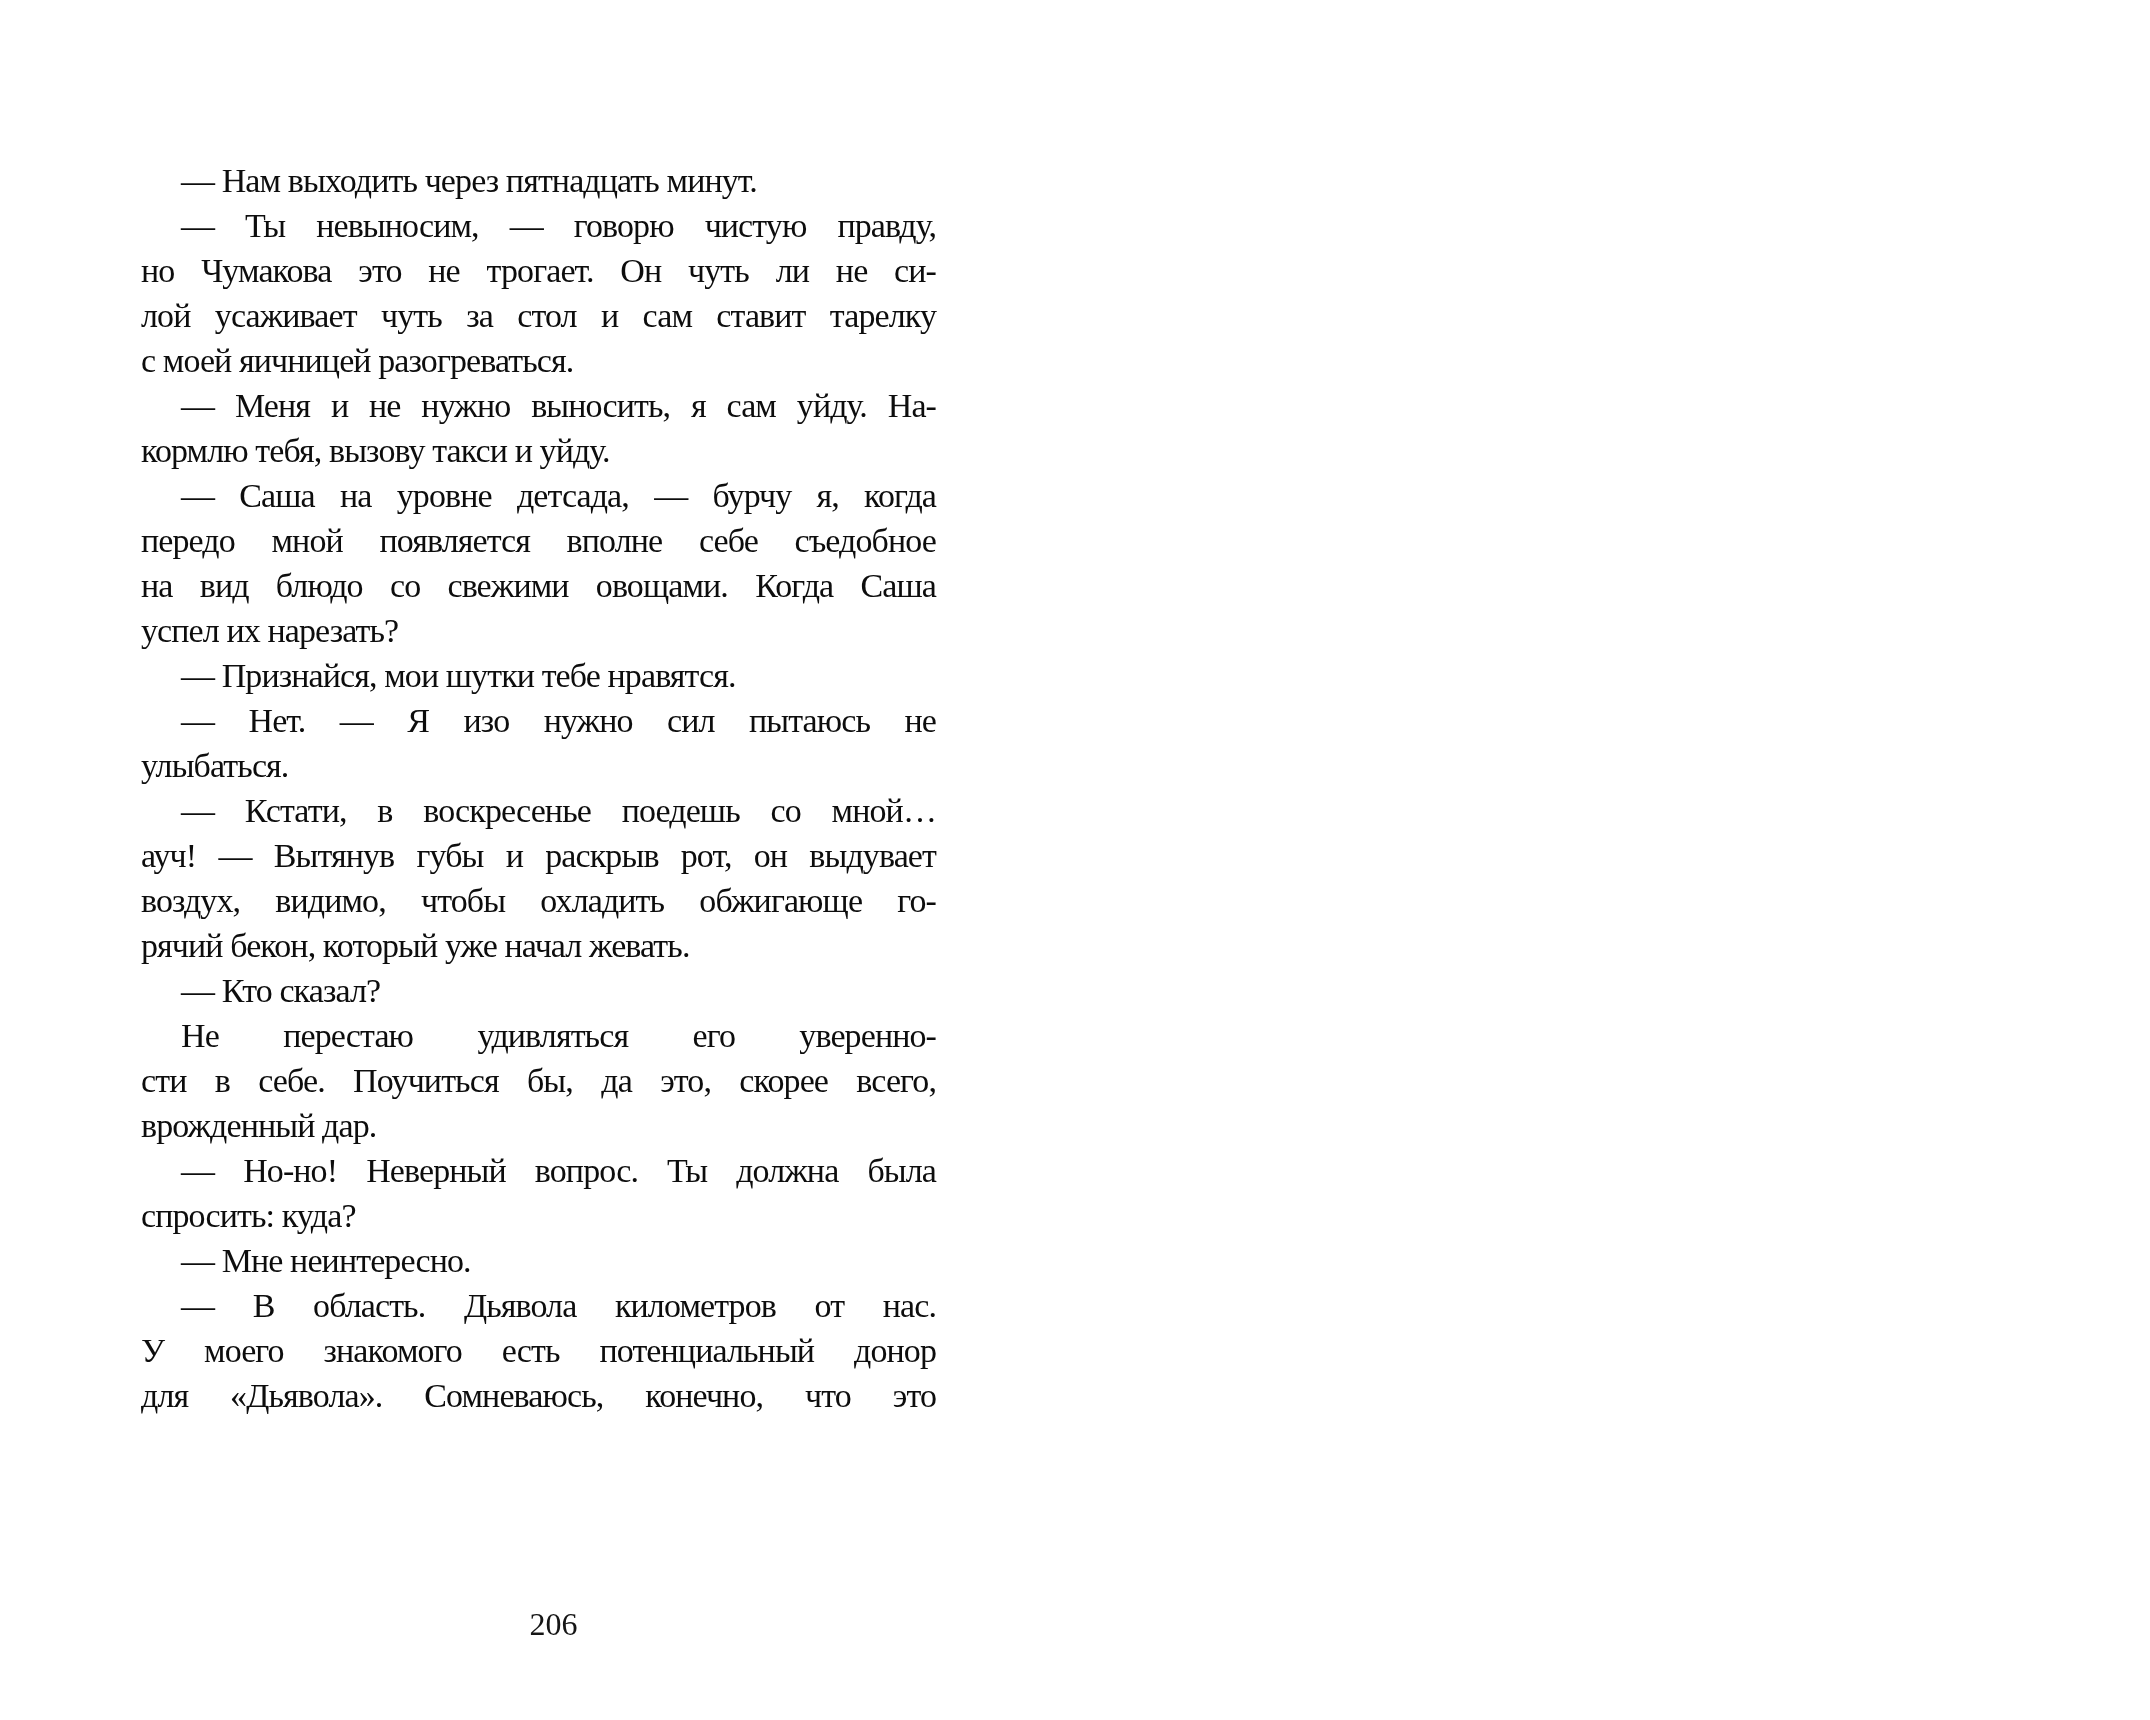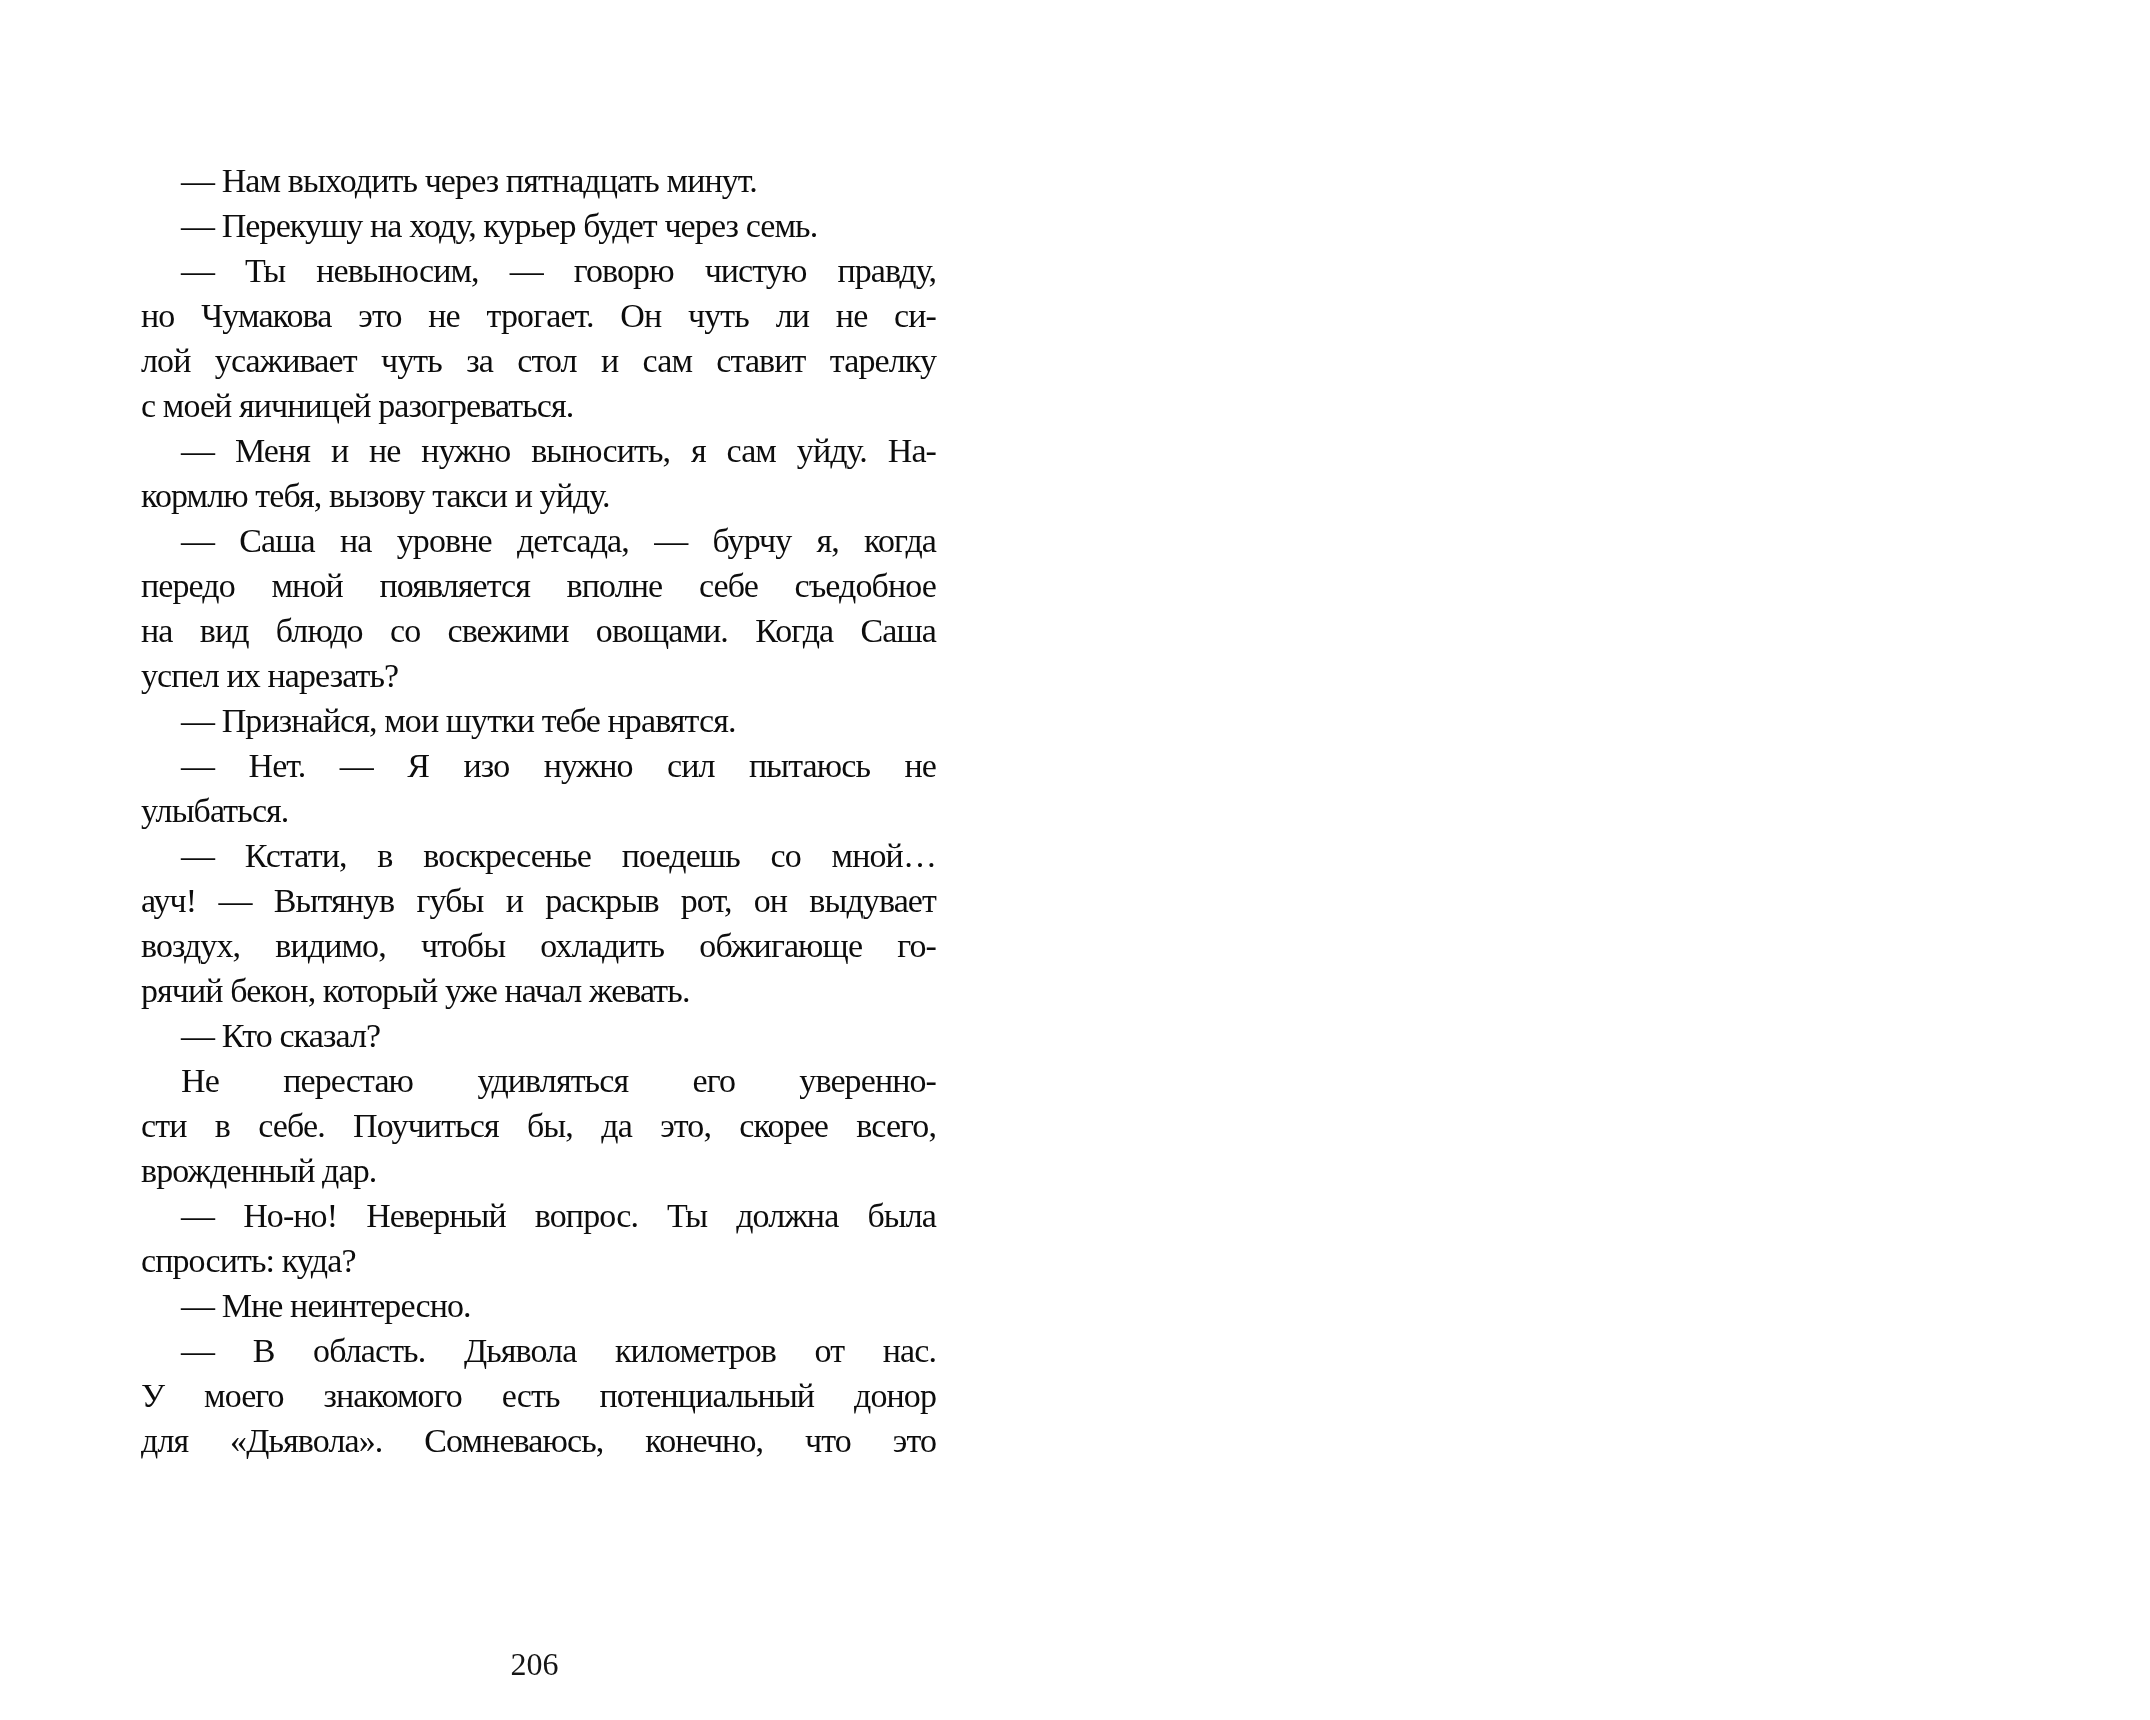--- a/index.html
+++ b/index.html
@@ -32,31 +32,30 @@
   .line.end{text-align-last:left;}
   .folio{
     position:absolute;
     top:1608px;
     font-size:32px;
     line-height:1;
     letter-spacing:0;
     text-align:center;
     color:#151515;
   }
-  .folio.l{left:137px;width:795px;margin-top:40px;}
+  .folio.l{left:156px;width:795px;}
 </style>
 </head>
 <body>
 
 <div class="spread">
 
   <section class="page left">
     <div class="textblock l">
         <div class="line ind end">— Нам выходить через пятнадцать минут.</div>
-        <div class="line ind end">— Перекушу на ходу, курьер будет через семь.</div>
         <div class="line ind">— Ты невыносим, — говорю чистую правду,</div>
         <div class="line">но Чумакова это не трогает. Он чуть ли не си-</div>
         <div class="line">лой усаживает чуть за стол и сам ставит тарелку</div>
         <div class="line end">с моей яичницей разогреваться.</div>
         <div class="line ind">— Меня и не нужно выносить, я сам уйду. На-</div>
         <div class="line end">кормлю тебя, вызову такси и уйду.</div>
         <div class="line ind">— Саша на уровне детсада, — бурчу я, когда</div>
         <div class="line">передо мной появляется вполне себе съедобное</div>
         <div class="line">на вид блюдо со свежими овощами. Когда Саша</div>
         <div class="line end">успел их нарезать?</div>

